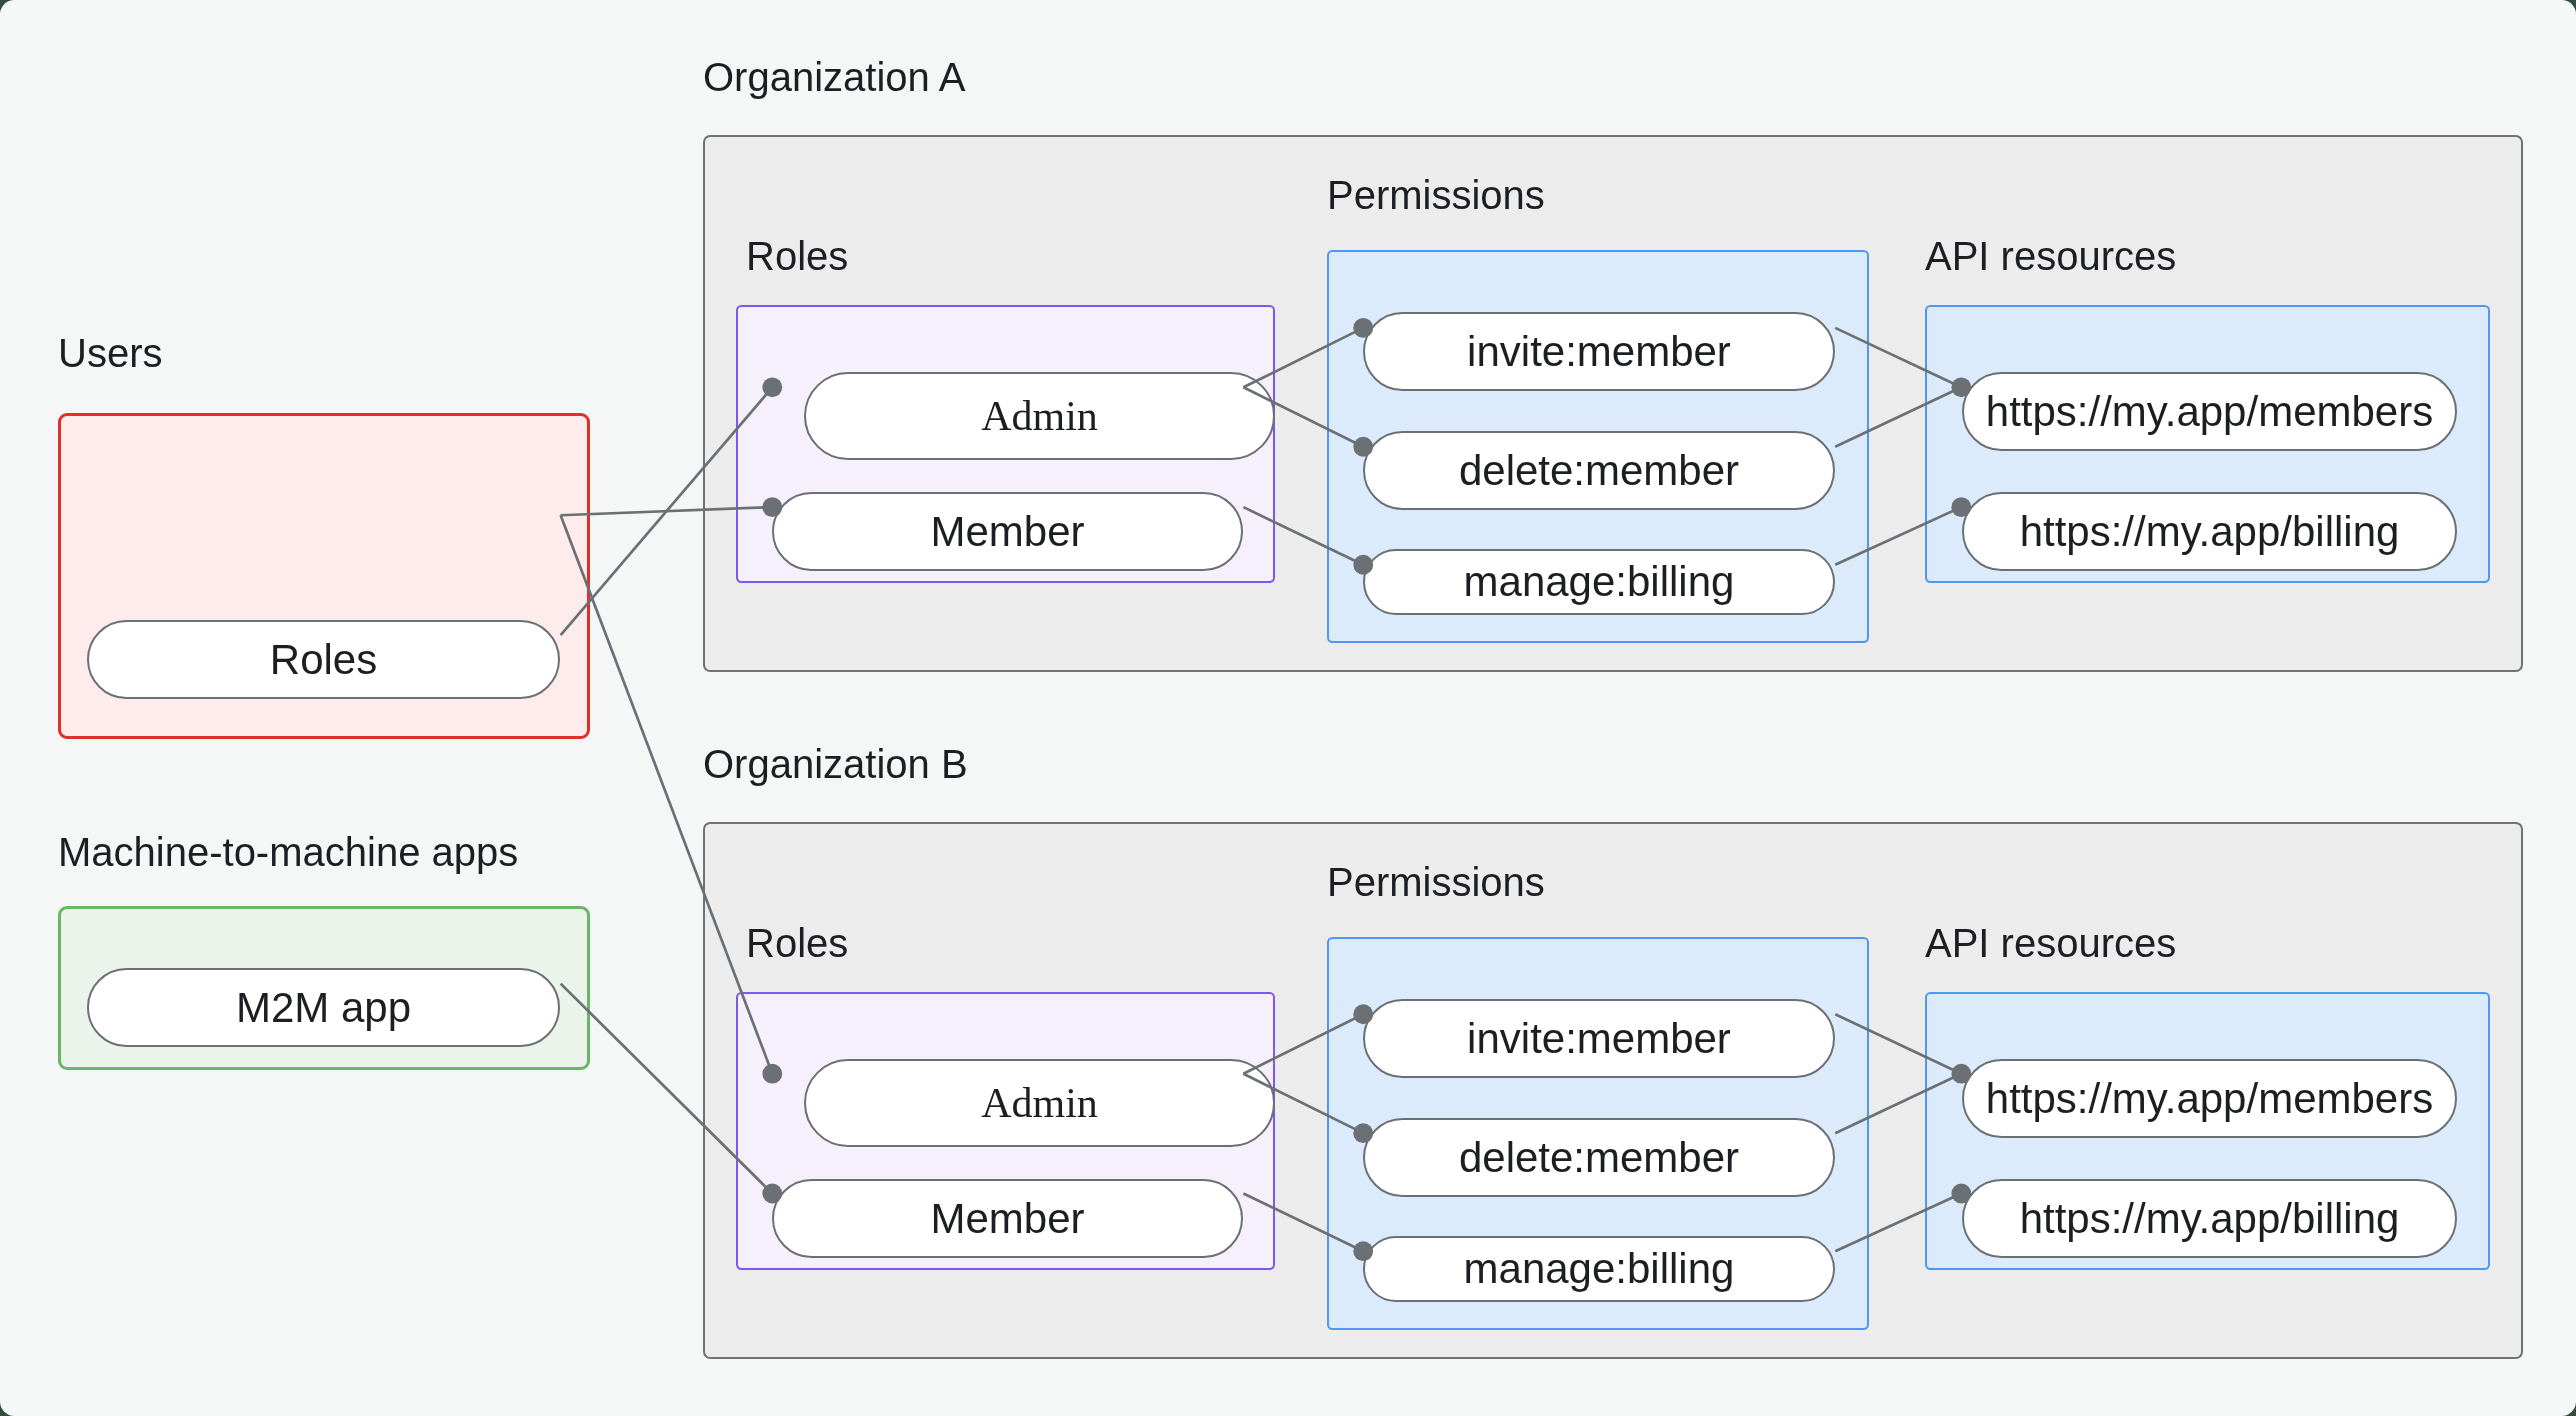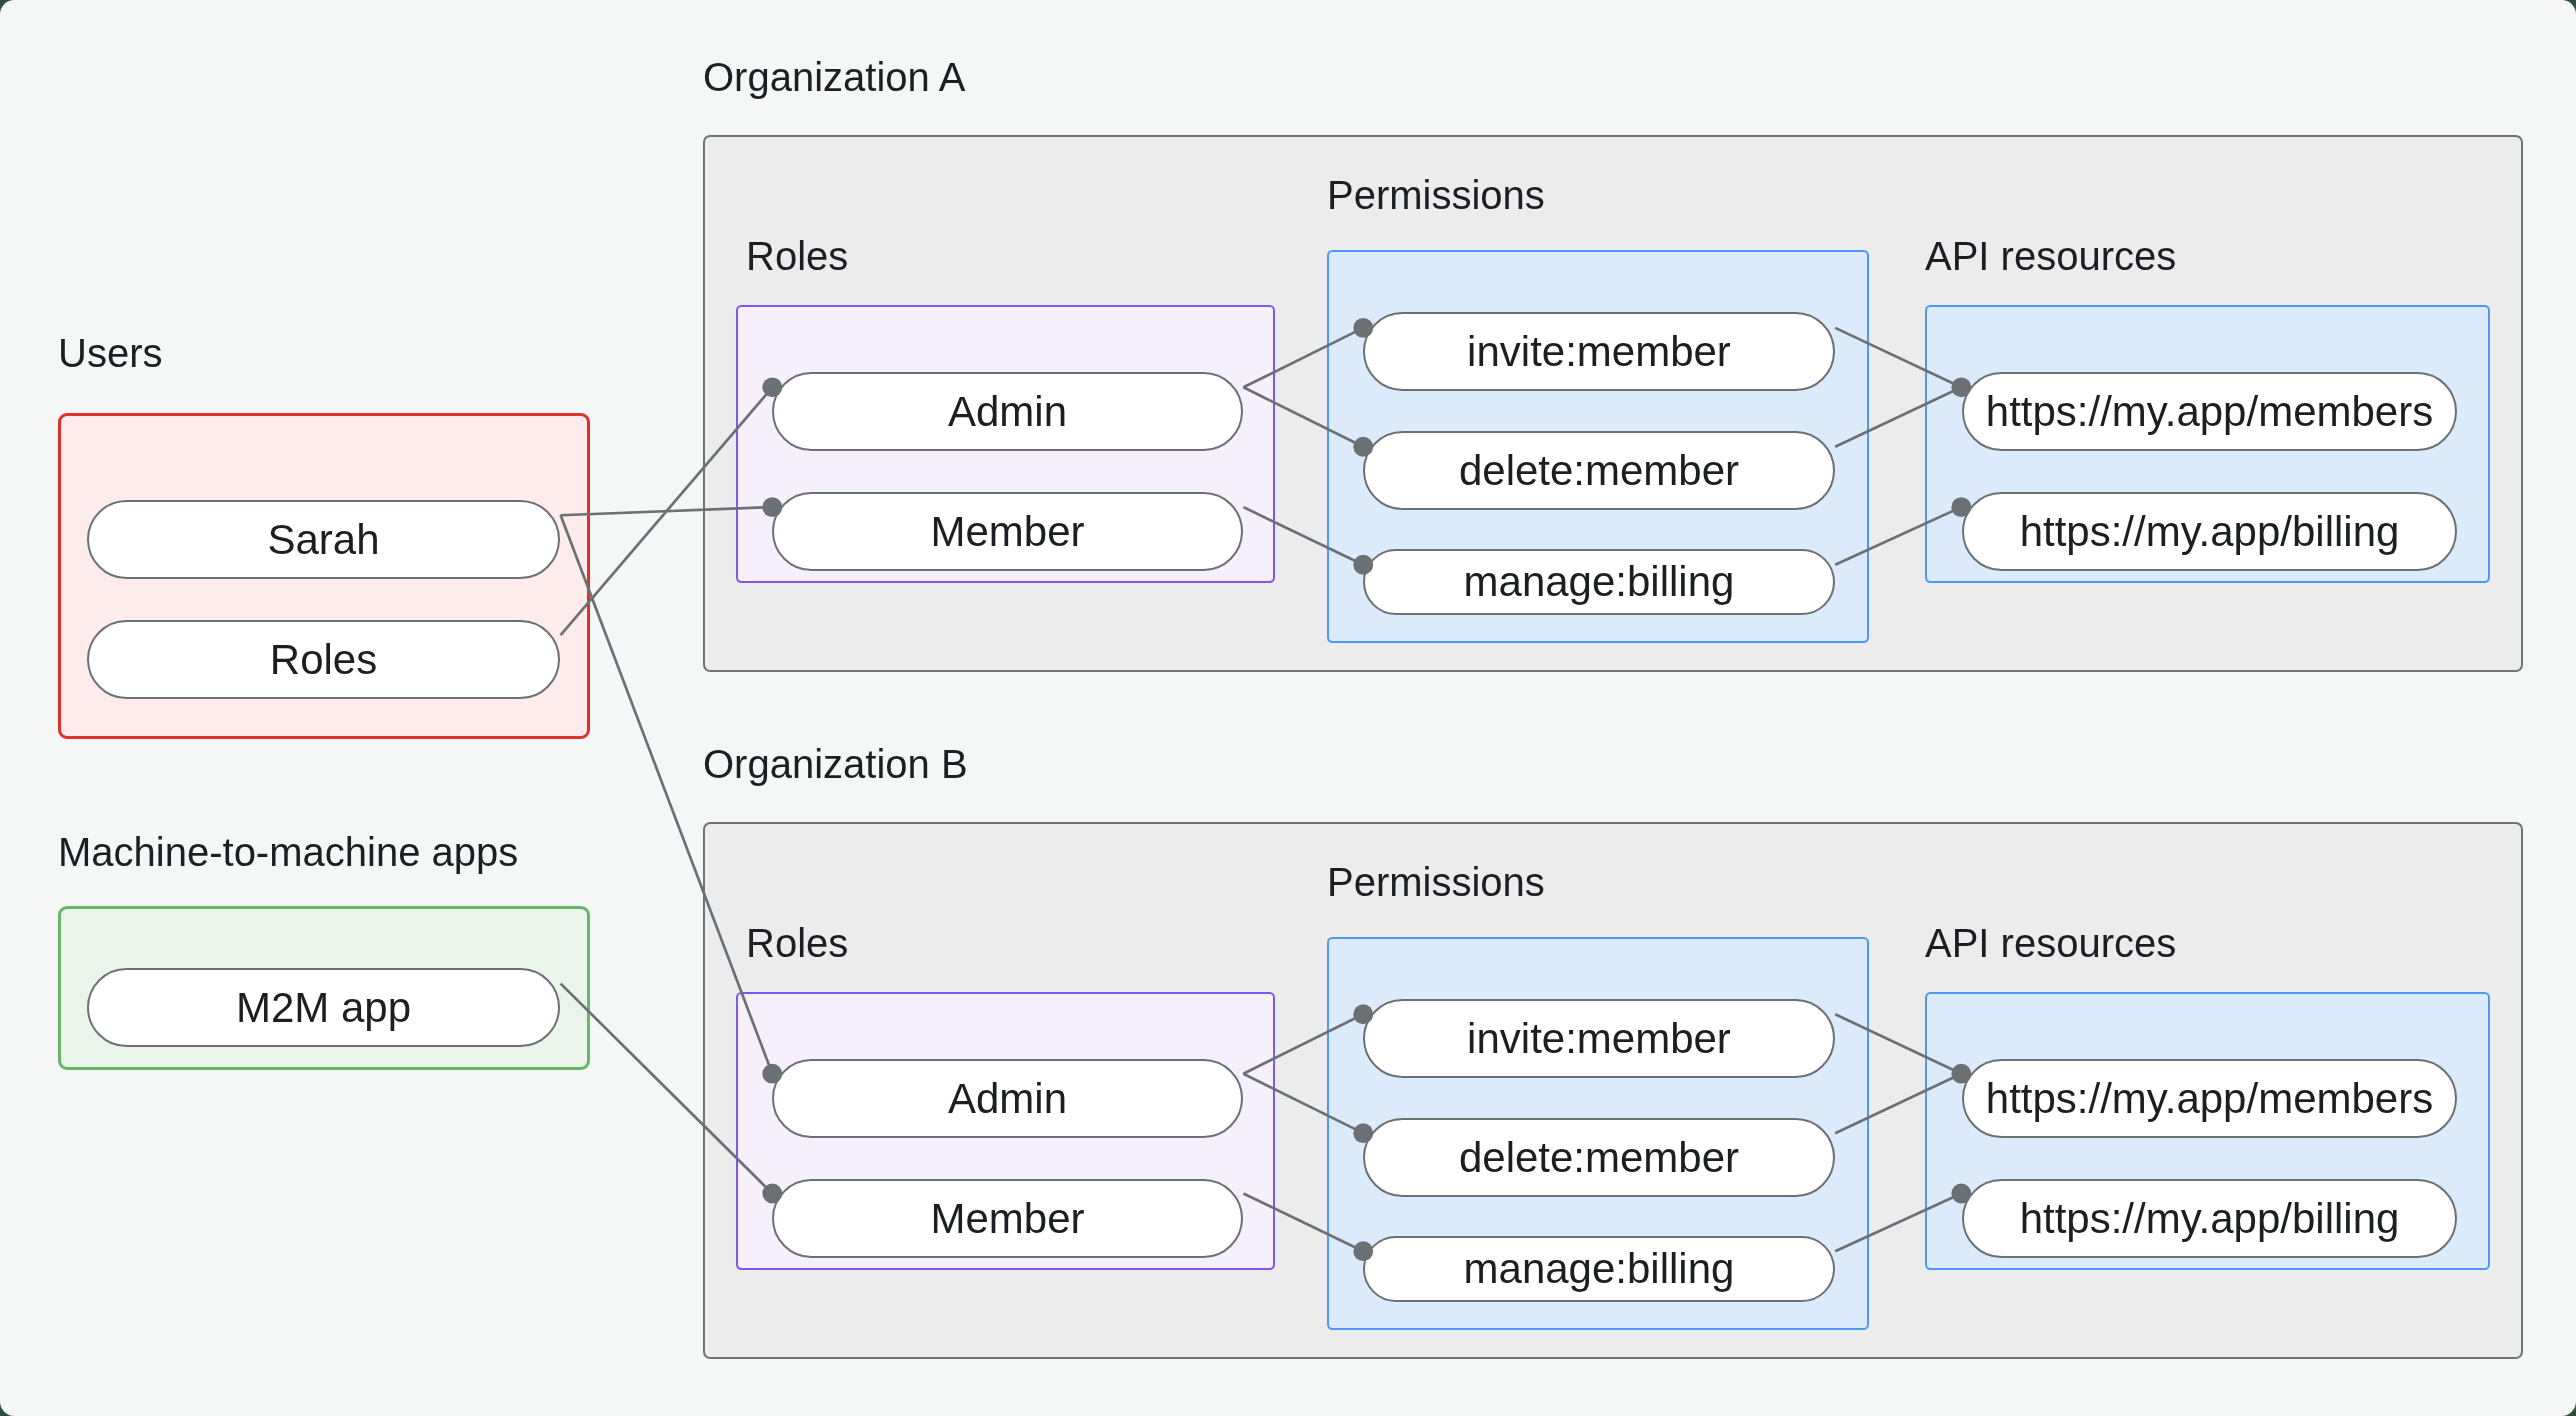--- a/index.html
+++ b/index.html
@@ -38,21 +38,21 @@
   .node-m2m{left:87px;top:944px;width:473px;height:79px;}
   
   .org{position:absolute;left:0;width:2576px;height:685px;top:0;}
   .org-b{top:687px;}
   .org-title{left:703px;top:56px;}
   .org-box{left:703px;top:135px;width:1820px;height:537px;
     background:var(--c-org_fill,#ececec);border:2.7px solid var(--c-org_border,#6f7377);border-radius:7.2px;}
   .roles-label{left:736px;top:235px;margin-left:10px;}
   .roles-box{left:736px;top:305px;width:539px;height:278px;
     background:var(--c-roles_fill,#f5f0fc);border:2.7px solid var(--c-roles_border,#7c57f2);border-radius:5.4px;}
-  .role-admin{left:772px;top:348px;width:471px;height:79px;}
+  .role-admin{left:804px;top:348px;width:471px;height:88px;font-family:Liberation Serif, serif;}
   .role-member{left:772px;top:468px;width:471px;height:79px;}
   .perm-label{left:1327px;top:174px;}
   .perm-box{left:1327px;top:250px;width:542px;height:393px;
     background:var(--c-blue_fill,#dcebfb);border:2.7px solid var(--c-blue_border,#4e97f5);border-radius:5.4px;}
   .perm-1{left:1363px;top:288px;width:472px;height:79px;}
   .perm-2{left:1363px;top:407px;width:472px;height:79px;}
   .perm-3{left:1363px;top:525px;width:472px;height:66px;}
   .api-label{left:1925px;top:235px;}
   .api-box{left:1925px;top:305px;width:565px;height:278px;
     background:var(--c-blue_fill,#dcebfb);border:2.7px solid var(--c-blue_border,#4e97f5);border-radius:5.4px;}
@@ -63,21 +63,20 @@
   #edges line{stroke:var(--c-line,#6b7075);stroke-width:3;}
   #edges circle{fill:var(--c-line,#6b7075);}
 </style>
 </head>
 <body>
 
 <div id="canvas">
 
   <div class="label users-label">Users</div>
   <div class="group users-box"></div>
-  <div class="node node-sarah">Sarah</div>
   <div class="node node-john">Roles</div>
 
   <div class="label m2m-label">Machine-to-machine apps</div>
   <div class="group m2m-box"></div>
   <div class="node node-m2m">M2M app</div>
 
   <div class="org org-a">
     <div class="label org-title">Organization A</div>
     <div class="group org-box"></div>
     <div class="label roles-label">Roles</div>

